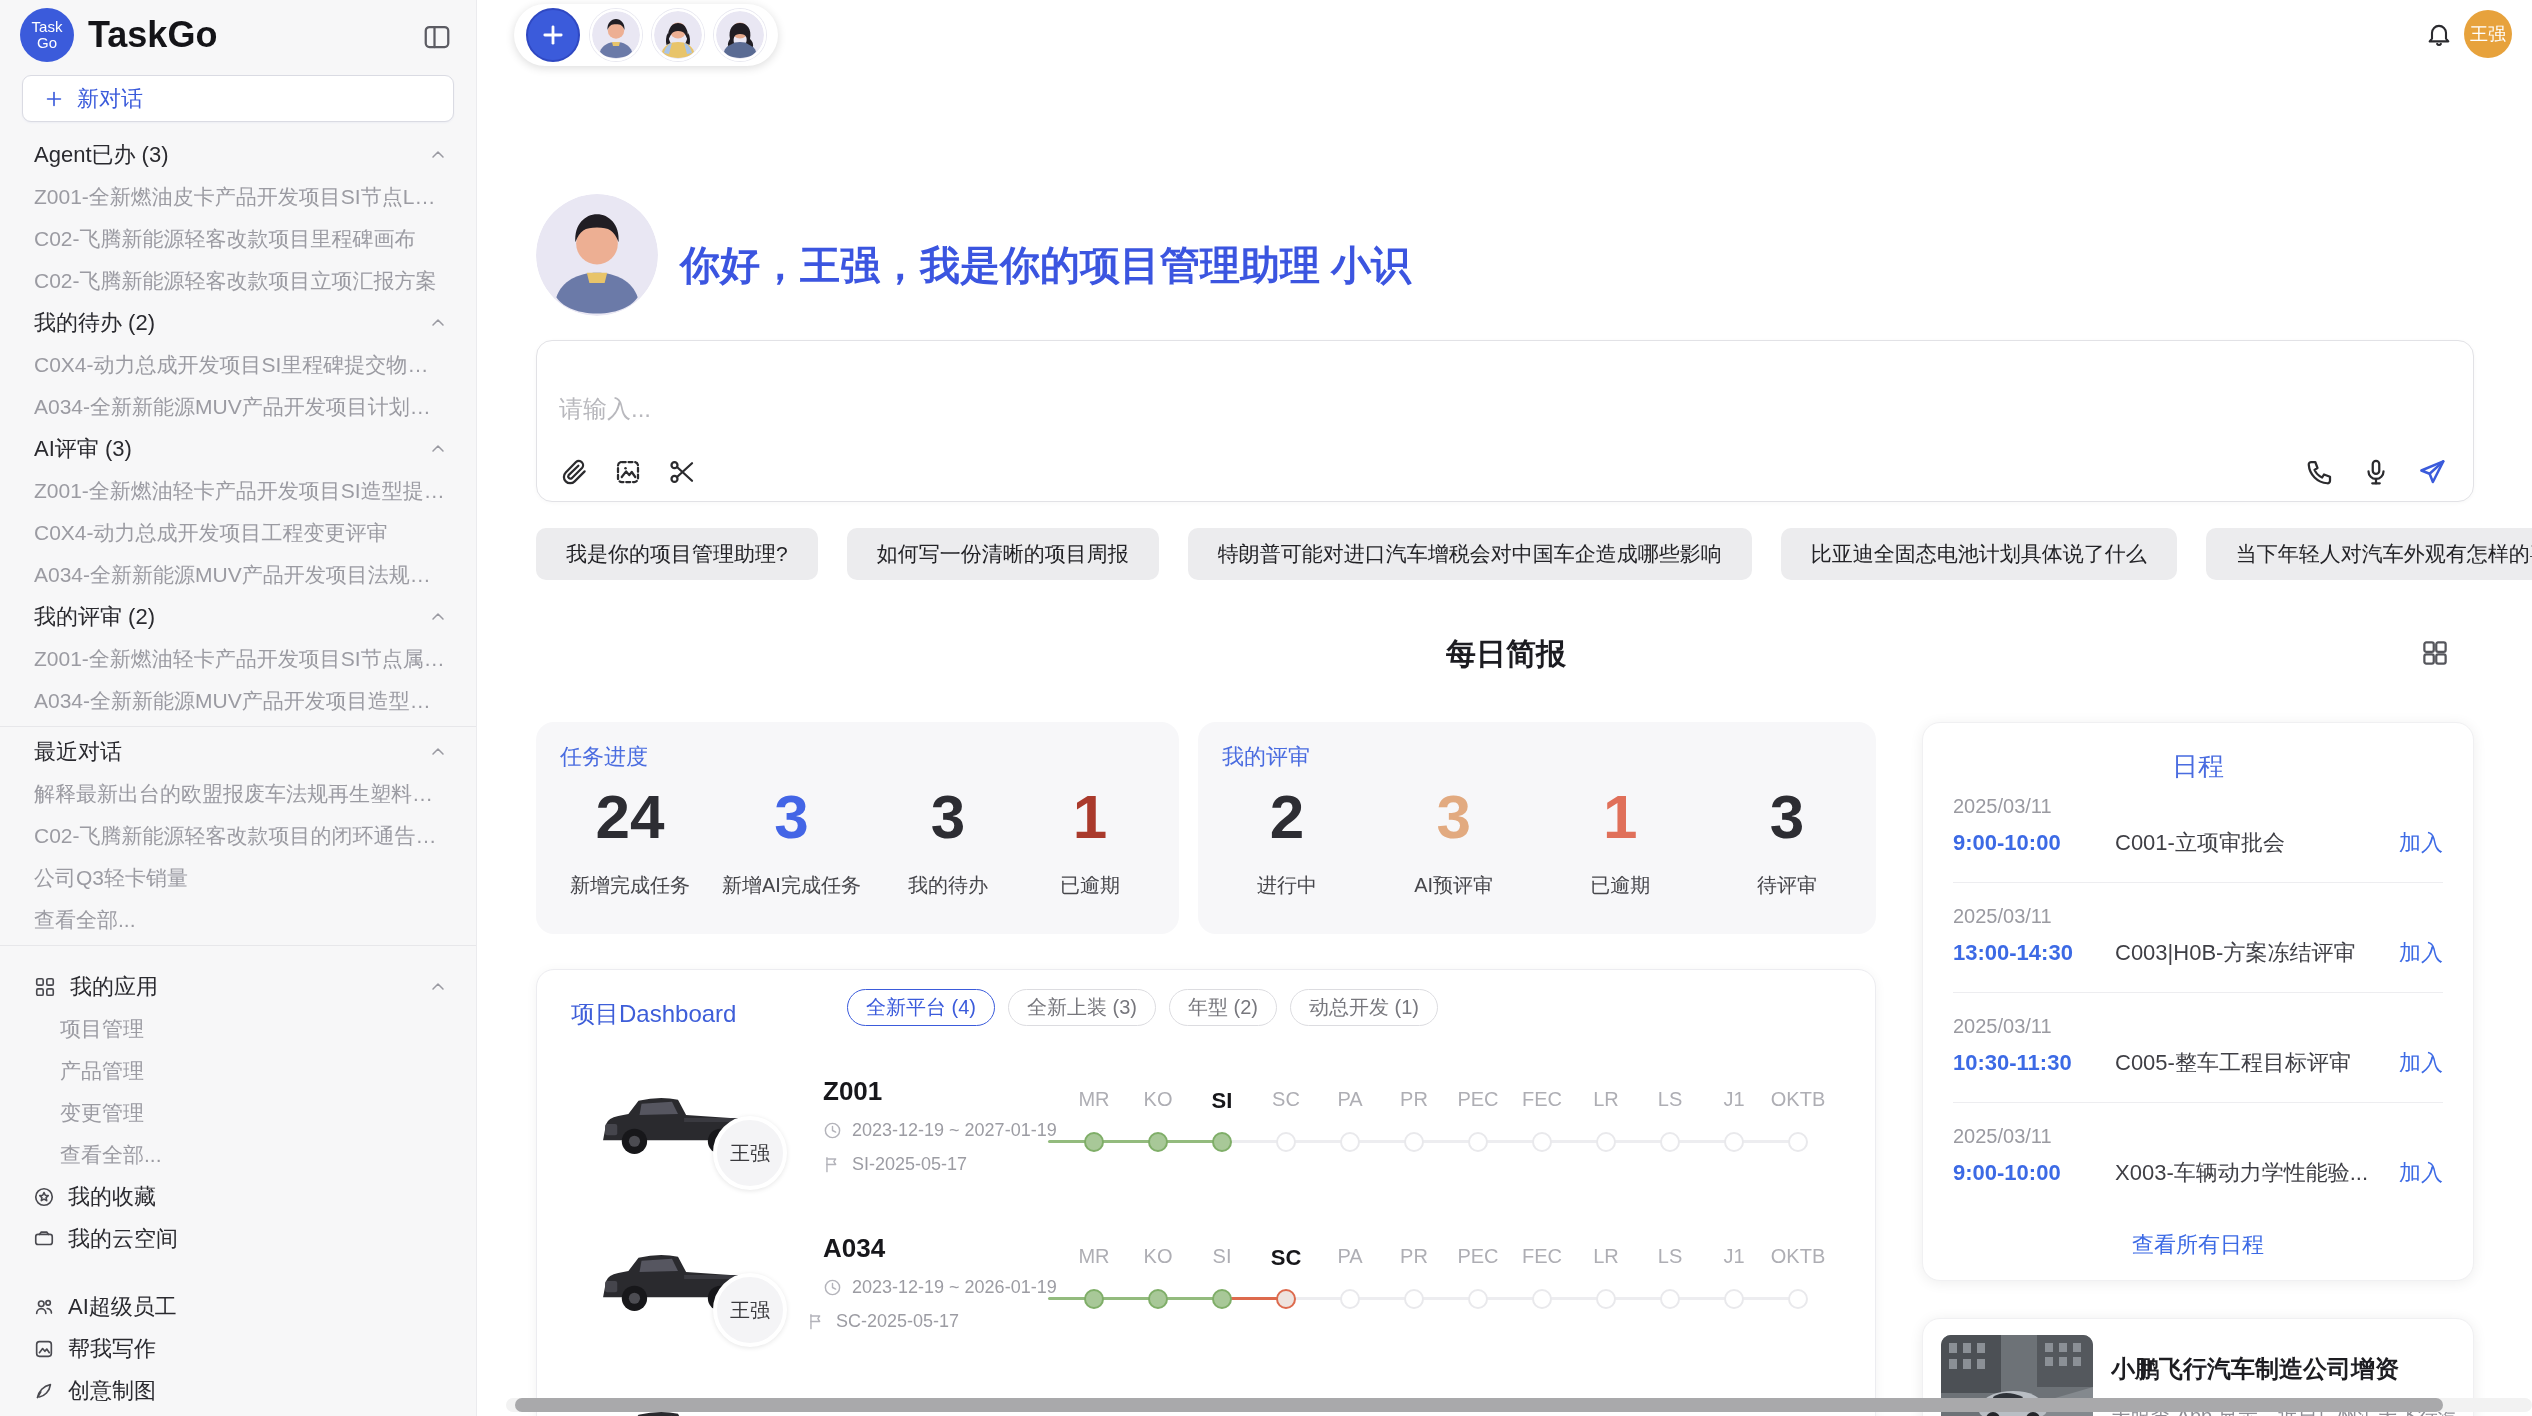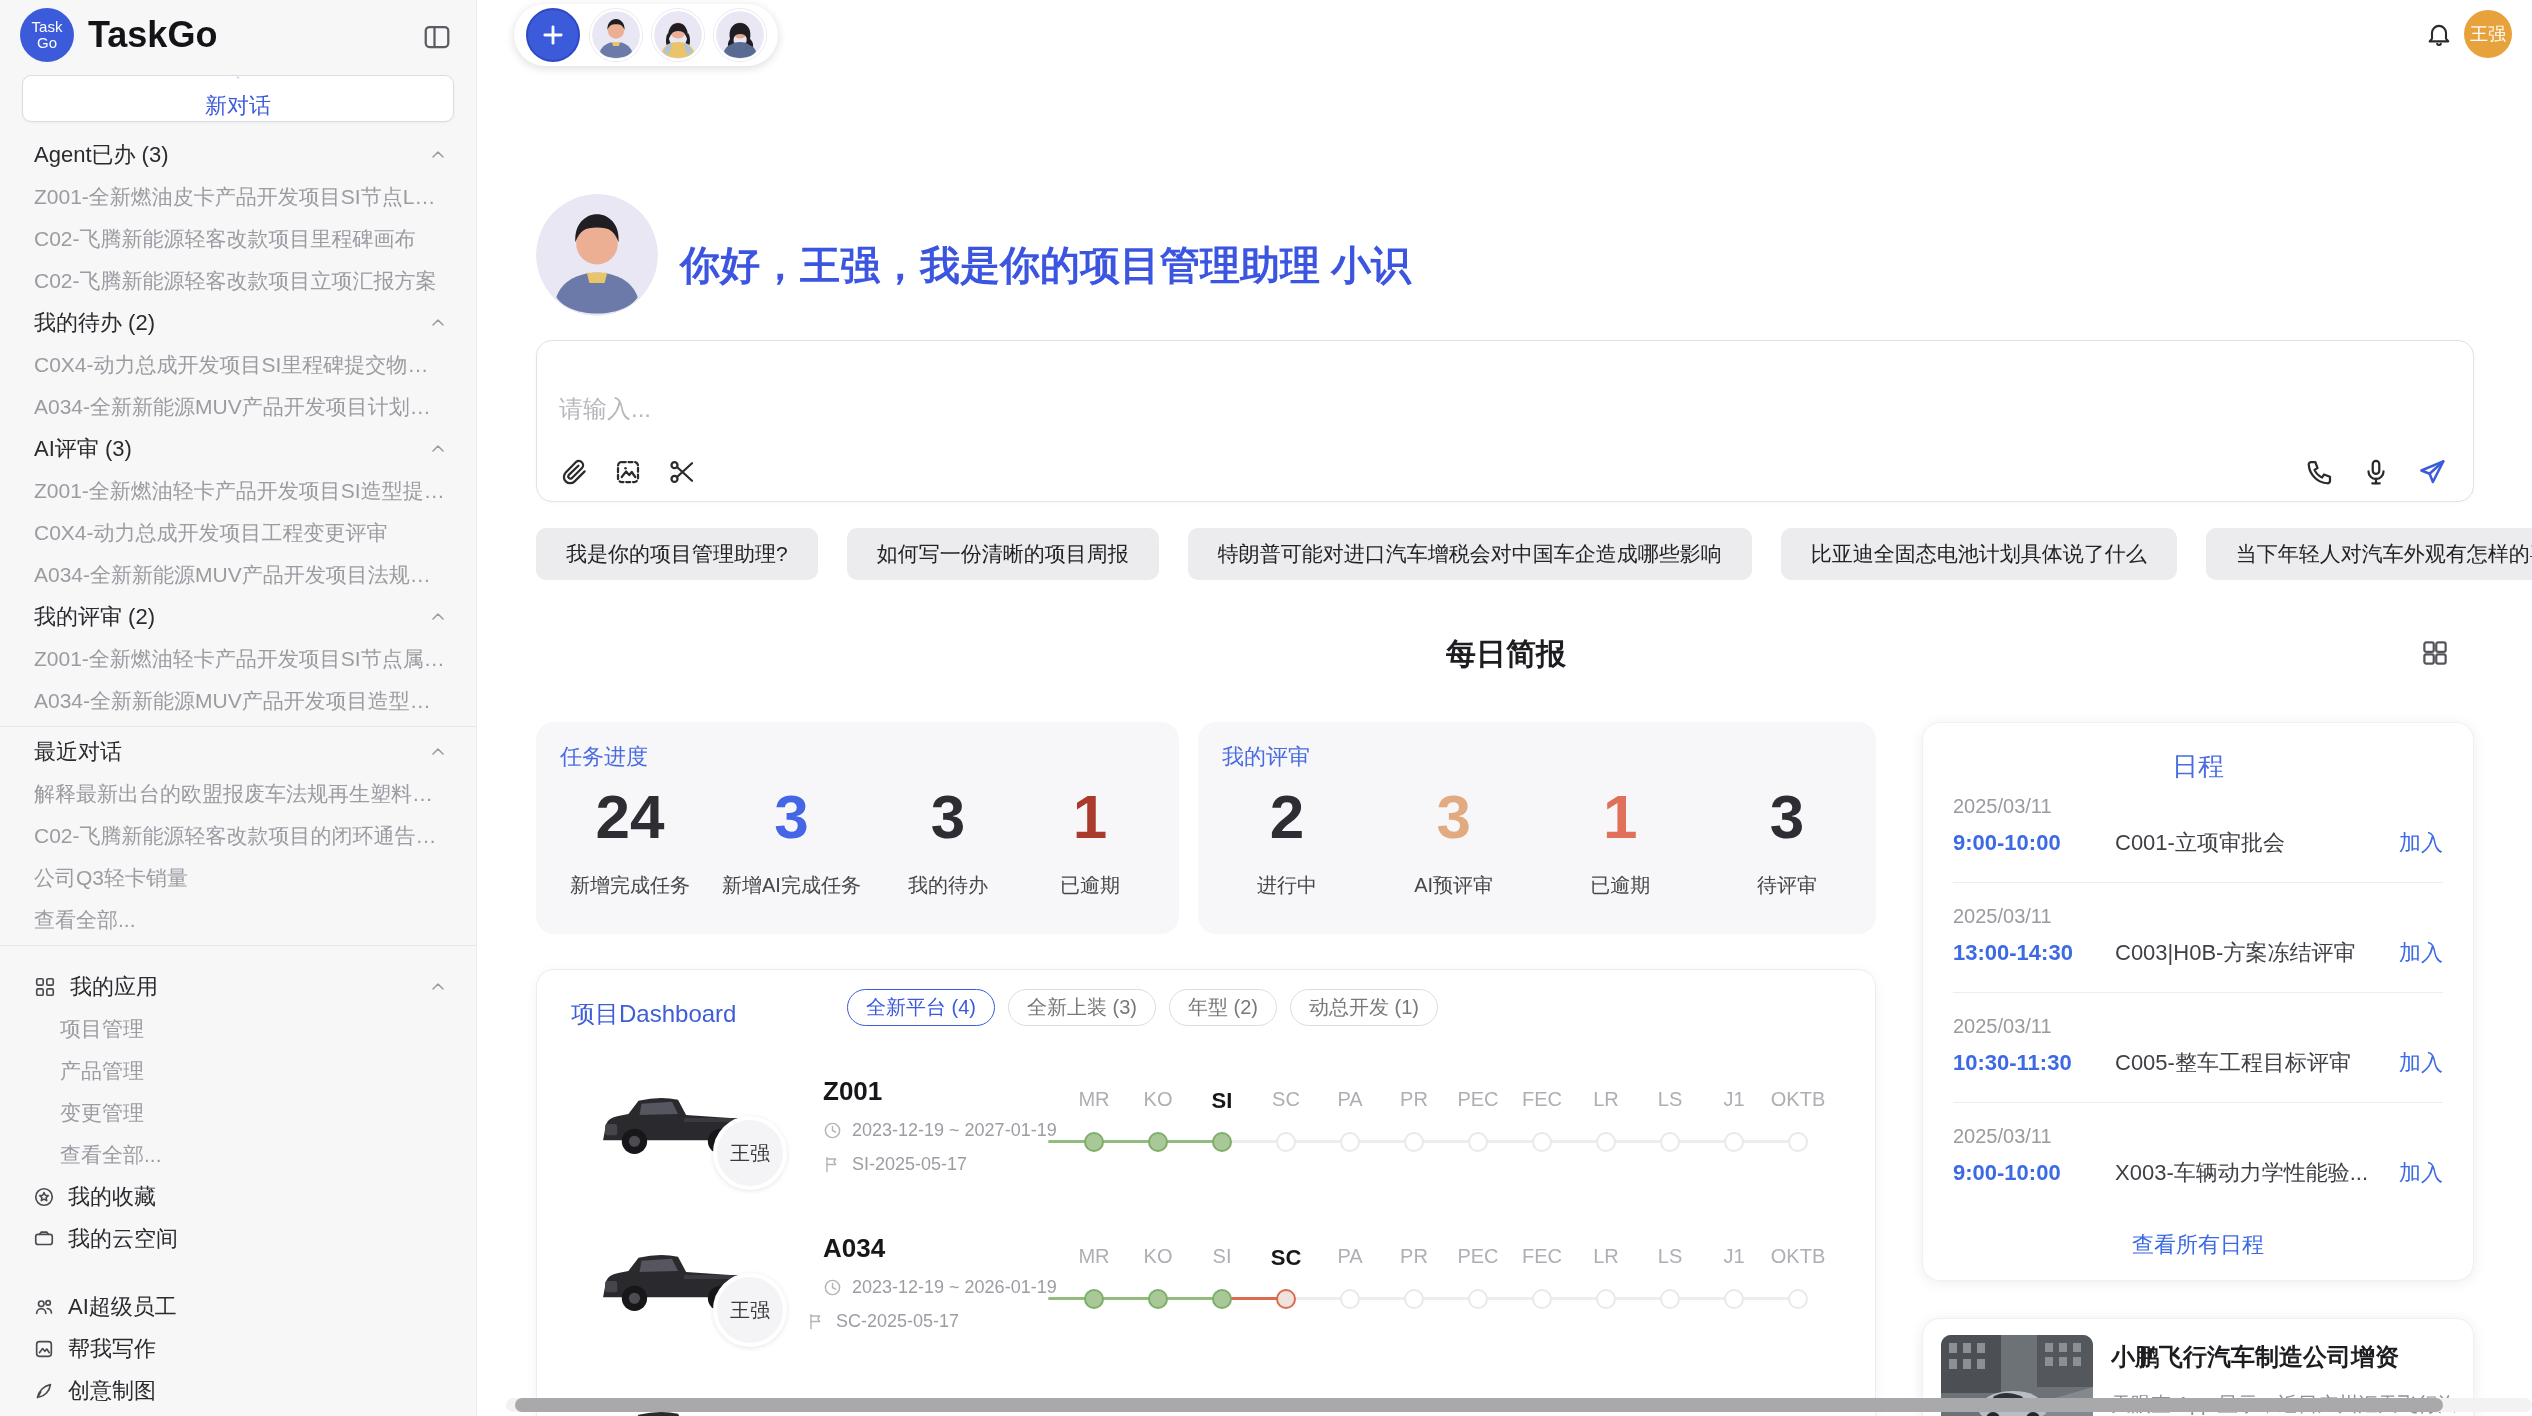--- a/index.html
+++ b/index.html
@@ -11,21 +11,21 @@
   .sidebar { position:absolute; left:0; top:0; bottom:0; width:477px;
     background:#f7f7f8; border-right:1px solid #ebebee; overflow:hidden; }
   .side-head { position:relative; height:70px; padding:10px 20px; display:flex; align-items:center; gap:14px; }
   .logo-circle { width:54px; height:54px; border-radius:50%; background:#3b5bdb; color:#fff;
     display:flex; flex-direction:column; align-items:center; justify-content:center;
     font-size:15px; line-height:16px; font-weight:400; }
   .app-title { font-size:36px; font-weight:bold; color:#141418; }
   .collapse-btn { position:absolute; right:24px; top:22px; width:30px; height:30px; color:#5c5c63; cursor:pointer; }
   .new-chat { margin:5px 22px 12px 22px; height:47px; background:#fff; border:1px solid #dadbe3;
     border-radius:9px; display:flex; align-items:center; justify-content:flex-start; padding:0 20px; gap:12px;
-    color:#3b5bdb; font-size:22px; cursor:pointer; box-shadow:0 1px 2px rgba(40,60,150,.05);flex-direction:column; }
+    color:#3b5bdb; font-size:22px; cursor:pointer; box-shadow:0 1px 2px rgba(40,60,150,.05); }
   .sec-head { height:42px; display:flex; align-items:center; padding:0 28px 0 34px; font-size:22px; color:#2a2a2f; }
   .sec-head .chev { margin-left:auto; width:20px; height:20px; color:#9a9aa2; }
   .side-item { height:42px; line-height:42px; padding:0 30px 0 34px; font-size:21px; color:#9b9ba2;
     white-space:nowrap; overflow:hidden; text-overflow:ellipsis; cursor:pointer; }
   .side-div { height:1px; background:#e7e7ea; margin:4px 0; }
   .app-head { margin-top:20px; }
   .app-head .ic { width:22px; height:22px; color:#4a4a50; margin-right:14px; }
   .app-item { padding-left:60px; }
   .nav-row { height:42px; display:flex; align-items:center; padding:0 28px 0 33px; font-size:22px; color:#2a2a2f; cursor:pointer; }
   .nav-row .ic { width:22px; height:22px; color:#4a4a50; margin-right:13px; }
@@ -115,21 +115,21 @@
   .sch-join { font-size:22px; color:#3c6ae5; cursor:pointer; margin-left:23px; }
   .sch-div { height:1px; background:#ededf0; margin:24px 0 22px 0; }
   .sch-footer { position:absolute; left:0; right:0; bottom:20px; text-align:center; font-size:22px; color:#3c6ae5; cursor:pointer; }
 
   
   .news-card { position:absolute; left:1445px; top:1318px; width:552px; height:130px; background:#fff;
     border:1px solid #f0f0f2; border-radius:18px; box-shadow:0 2px 14px rgba(0,0,0,.08);
     padding:16px 18px; display:flex; gap:18px; overflow:hidden; }
   .news-img { width:152px; height:96px; border-radius:10px; overflow:hidden; flex:0 0 auto; }
   .news-body { flex:1; overflow:hidden; }
-  .news-title { font-size:24px; font-weight:bold; color:#1d1d21; margin-top:6px; }
+  .news-title { font-size:24px; font-weight:bold; color:#1d1d21; margin-top:18px; }
   .news-sub { font-size:20px; color:#8f8f96; margin-top:18px; white-space:nowrap; overflow:hidden; }
 
   
   .hscroll-track { position:absolute; left:29px; top:1398px; width:2026px; height:14px; background:#f2f2f2; border-radius:7px; }
   .hscroll-thumb { position:absolute; left:38px; top:1398px; width:1928px; height:14px; background:#a9a9ab; border-radius:7px; cursor:grab; }
 
   svg.stroke { fill:none; stroke:currentColor; stroke-width:1.8; stroke-linecap:round; stroke-linejoin:round; }
 </style>
 </head>
 <body>

